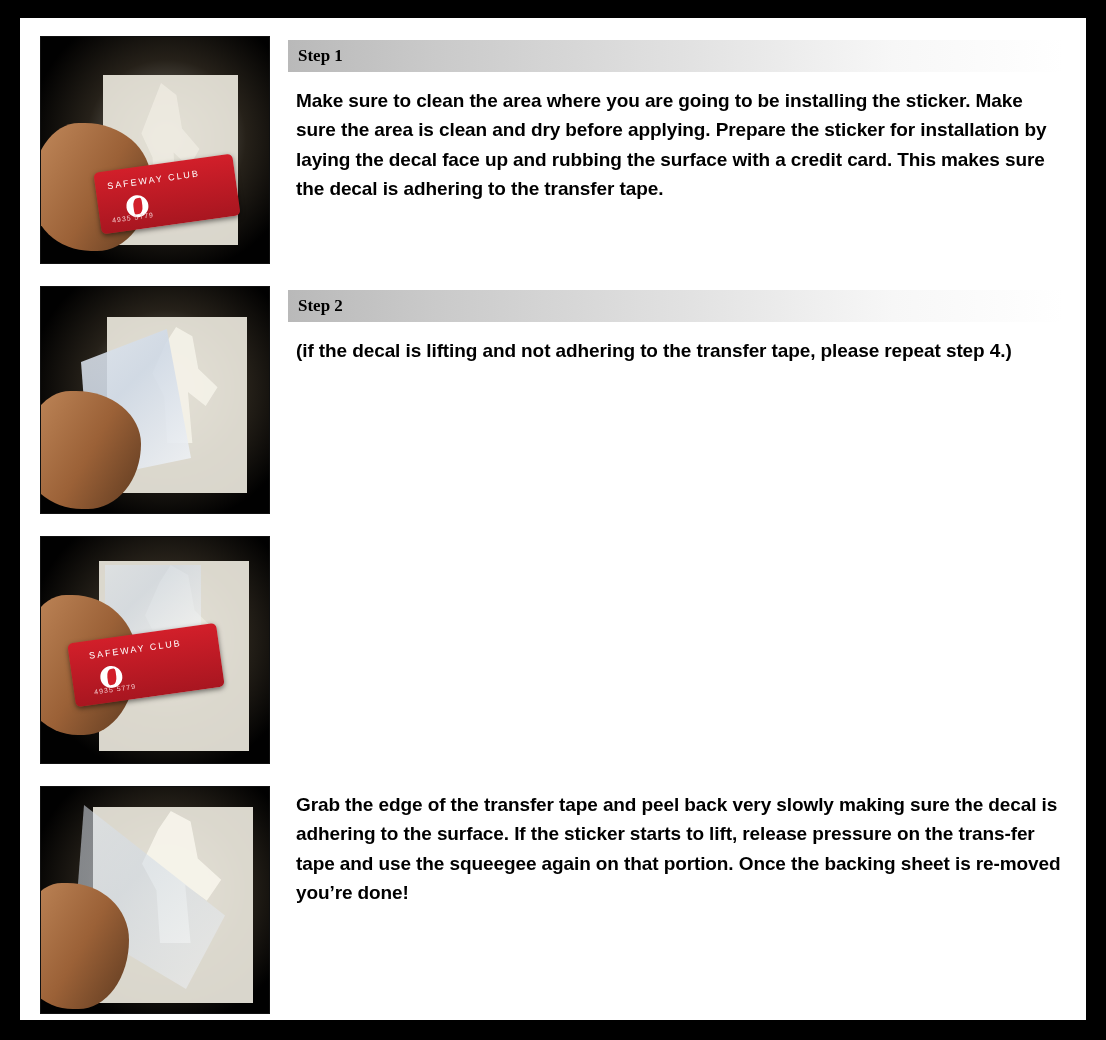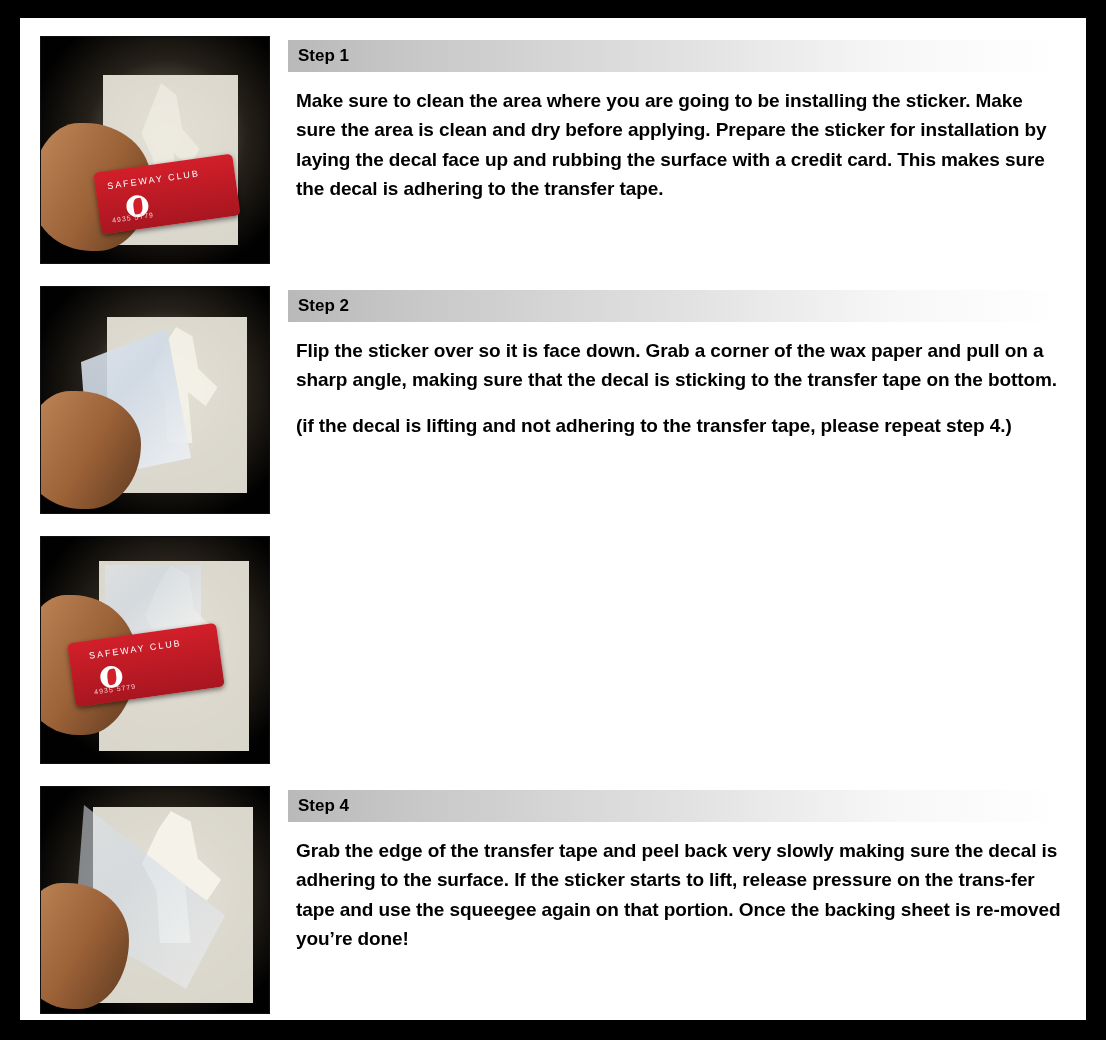--- a/index.html
+++ b/index.html
@@ -128,21 +128,21 @@
     display: flex;
     align-items: center;
     padding-left: 10px;
     box-sizing: border-box;
     margin-bottom: 14px;
   }
   .step-title {
     font-size: 17px;
     font-weight: bold;
     color: #000000;
-    font-family: Liberation Sans, sans-serif;
+    font-family: Liberation Serif, serif;
   }
   .step-body p {
     margin: 0 0 16px 0;
     font-size: 19px;
     line-height: 1.55;
     font-weight: bold;
     color: #000000;
     letter-spacing: -0.1px;
     font-family: "Liberation Sans", sans-serif;
   }
@@ -184,21 +184,20 @@
           <div class="sticker-sheet" style="left:66px; top:30px; width:140px; height:176px;"></div>
           <div class="figure" style="left:104px; top:40px; width:74px; height:116px; opacity:0.85; clip-path: polygon(42% 0, 64% 8%, 72% 36%, 98% 52%, 82% 68%, 58% 56%, 64% 100%, 30% 100%, 26% 60%, 10% 40%, 28% 14%);"></div>
           <div class="wax" style="left:40px; top:42px; width:110px; height:150px; clip-path: polygon(0 22%, 78% 0, 100% 86%, 8% 100%); opacity:0.88;"></div>
           <div class="hand" style="left:-18px; top:104px; width:118px; height:118px;"></div>
         </div>
         <div class="content">
           <div class="step-header">
             <span class="step-title">Step 2</span>
           </div>
           <div class="step-body pad-left">
-            <p>Flip the sticker over so it is face down.  Grab a corner of the wax paper and pull on a sharp angle, making sure that the decal is sticking to the transfer tape on the bottom.</p>
             <p>(if the decal is lifting and not adhering to the transfer tape, please repeat step 4.)</p>
           </div>
         </div>
       </div>
 
       <div class="step-row">
         <div class="photo">
           <div class="glow"></div>
           <div class="sticker-sheet" style="left:58px; top:24px; width:150px; height:190px;"></div>
           <div class="figure" style="left:96px; top:28px; width:80px; height:126px; opacity:0.5; clip-path: polygon(42% 0, 64% 8%, 72% 36%, 98% 52%, 82% 68%, 58% 56%, 64% 100%, 30% 100%, 26% 60%, 10% 40%, 28% 14%);"></div>
@@ -216,23 +215,20 @@
 
       <div class="step-row">
         <div class="photo">
           <div class="glow"></div>
           <div class="sticker-sheet" style="left:52px; top:20px; width:160px; height:196px;"></div>
           <div class="figure" style="left:92px; top:24px; width:90px; height:132px; opacity:0.95; clip-path: polygon(42% 0, 64% 8%, 72% 36%, 98% 52%, 82% 68%, 58% 56%, 64% 100%, 30% 100%, 26% 60%, 10% 40%, 28% 14%);"></div>
           <div class="wax" style="left:34px; top:18px; width:150px; height:184px; clip-path: polygon(6% 0, 100% 60%, 74% 100%, 0 64%); opacity:0.55;"></div>
           <div class="hand" style="left:-24px; top:96px; width:112px; height:126px;"></div>
         </div>
         <div class="content">
-          <div class="step-header">
-            <span class="step-title">Step 4</span>
-          </div>
           <div class="step-body pad-left">
             <p>Grab the edge of the transfer tape and peel back very slowly making sure the decal is adhering to the surface.  If the sticker starts to lift, release pressure on the trans-fer tape and use the squeegee again on that portion.  Once the backing sheet is re-moved you’re done!</p>
           </div>
         </div>
       </div>
 
     </div>
   </div>
 </div>
 

